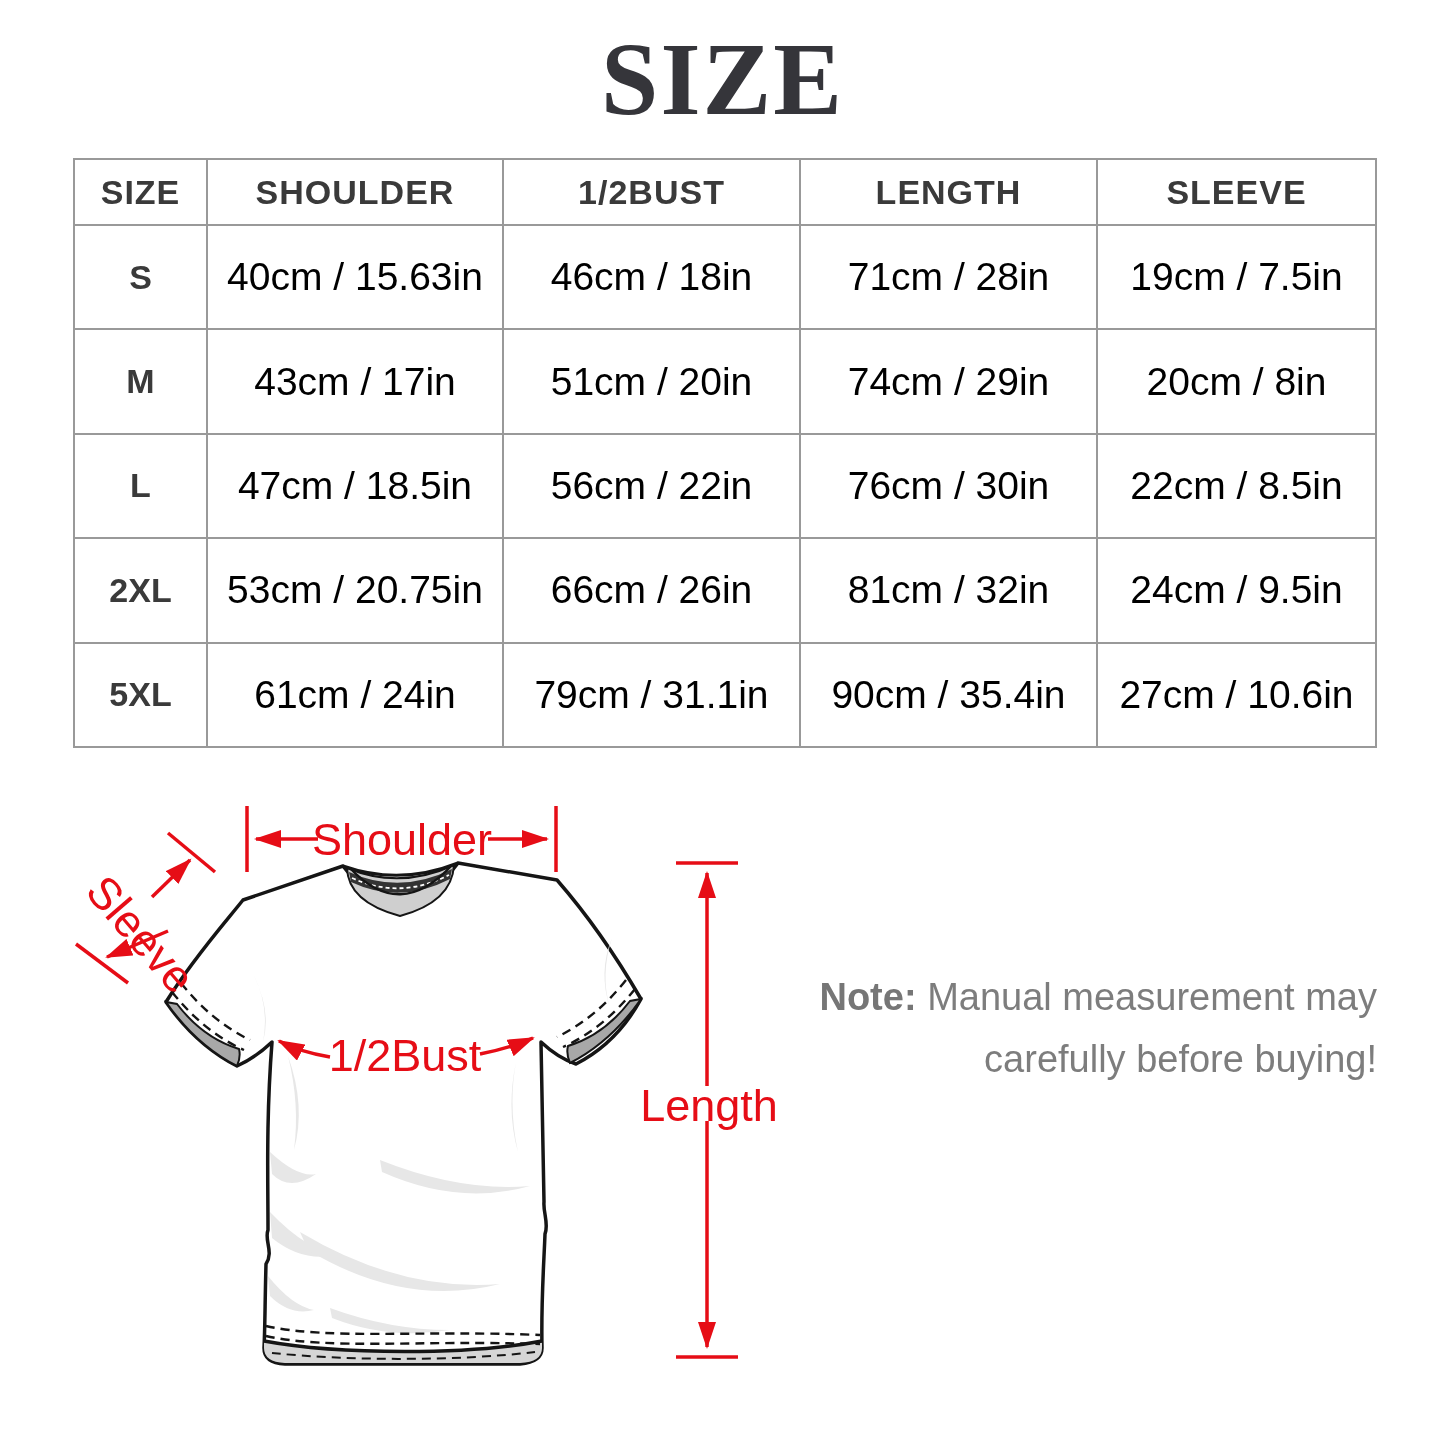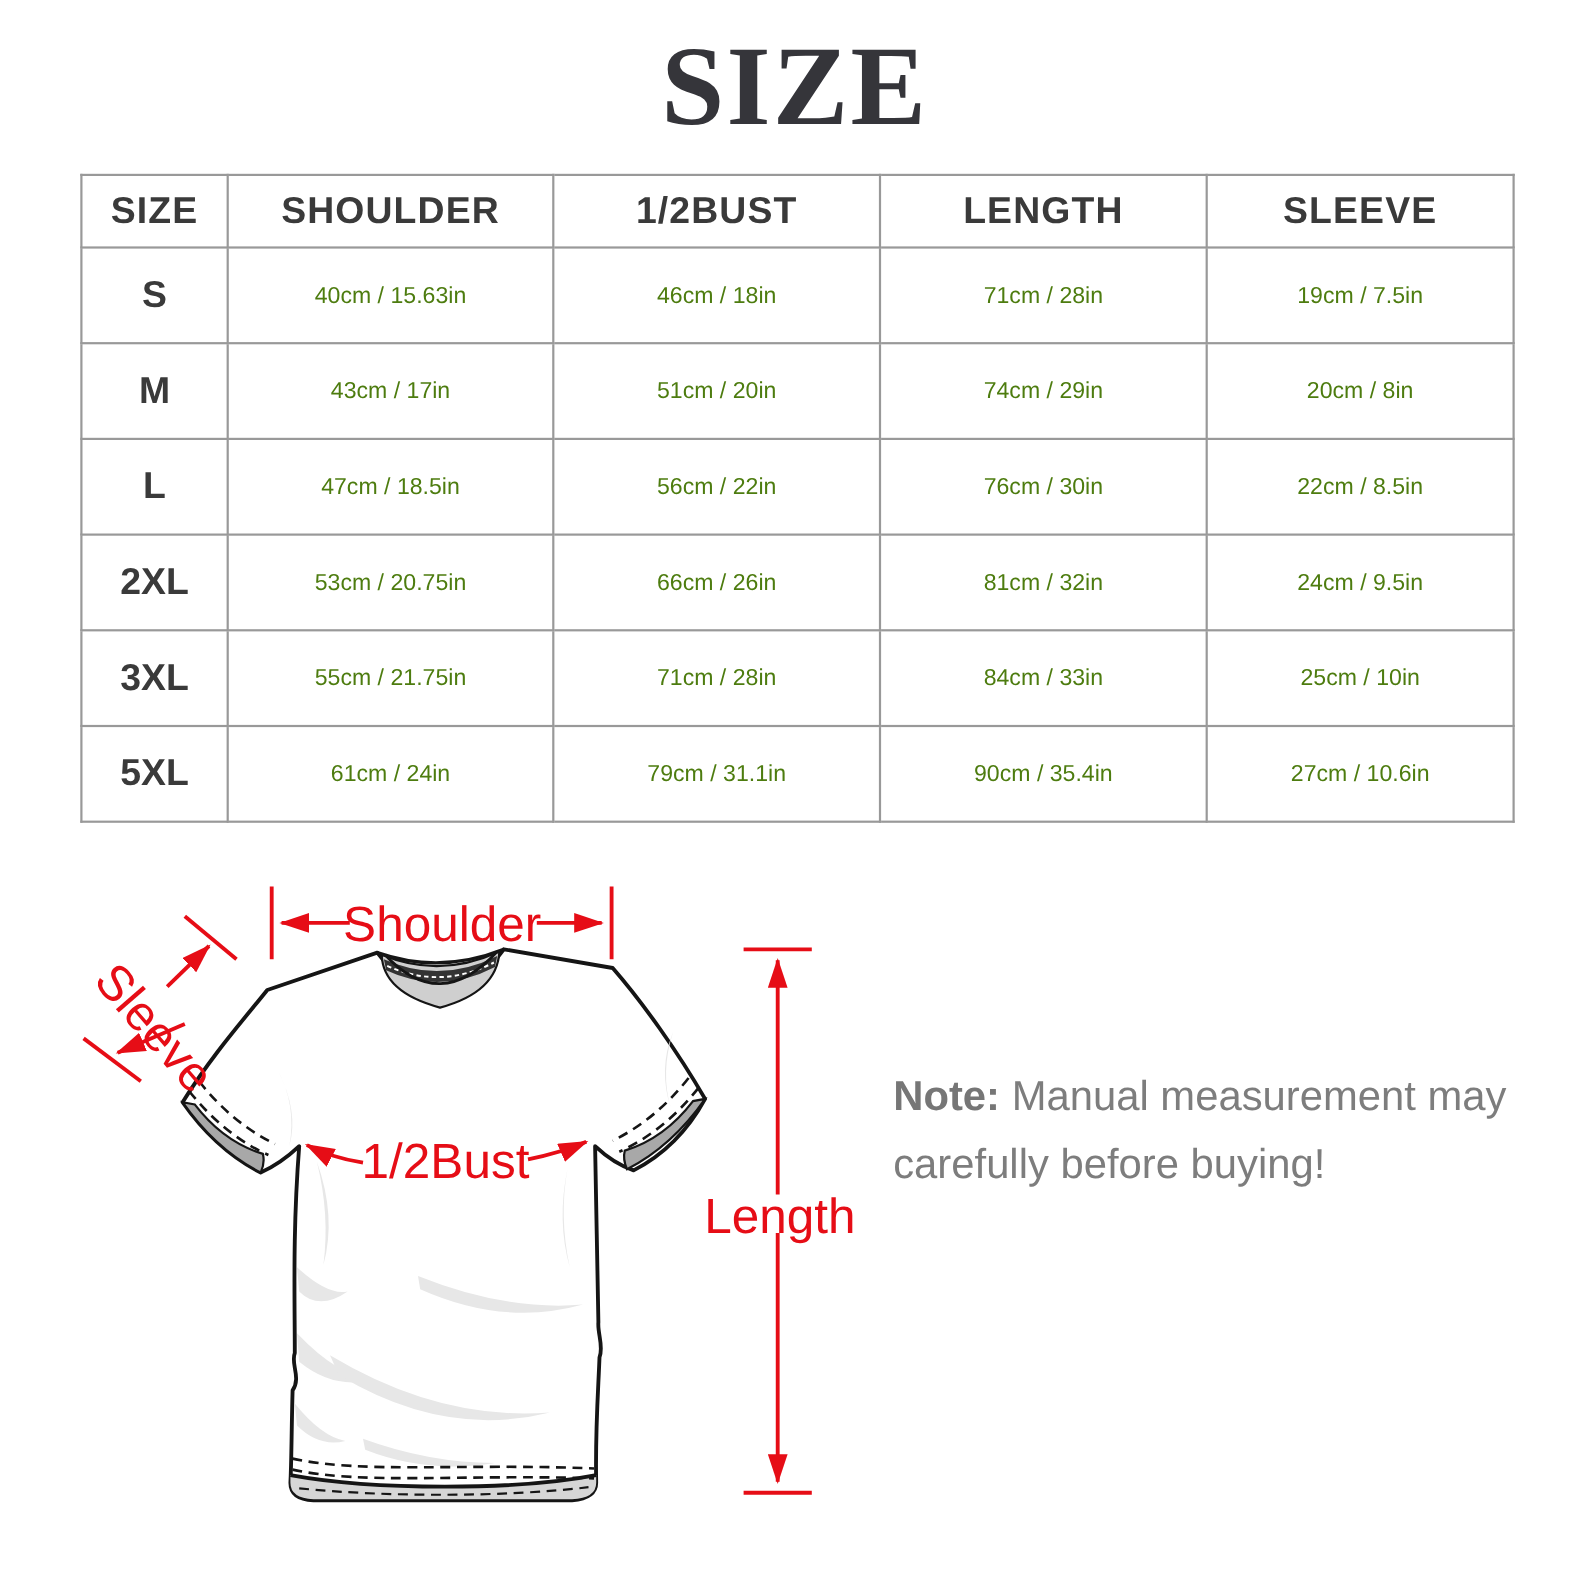--- a/index.html
+++ b/index.html
@@ -38,43 +38,44 @@
   }
   .size-table thead th{
     height:64px;
     font-size:34px;
     font-weight:700;
     color:#3a3a3a;
     letter-spacing:1px;
   }
   .size-table tbody td{
     height:63px;
-    font-size:21px;
+    font-size:39px;
     font-weight:400;
-    color:#4d7c0f;
+    color:#000000;
   }
   .size-table tbody td.size-col{
     font-weight:700;
     font-size:34px;
     color:#3a3a3a;
   }
   
   .diagram-svg{
     position:absolute;
     left:40px;top:790px;
     width:740px;height:625px;
   }
   
   .note-block{
     position:absolute;
     left:812px;top:966px;
     width:565px;
     font-size:38px;
     line-height:62px;
     color:#7d7d7d;
+    text-align:right;
   }
   .note-block .note-label{font-weight:700;color:#767676;}
 </style>
 </head>
 <body>
 
 <div class="page-title">SIZE</div>
 
 <table class="size-table">
   <colgroup>
@@ -114,27 +115,20 @@
         <td>56cm / 22in</td>
         <td>76cm / 30in</td>
         <td>22cm / 8.5in</td>
       </tr>
       <tr>
         <td class="size-col">2XL</td>
         <td>53cm / 20.75in</td>
         <td>66cm / 26in</td>
         <td>81cm / 32in</td>
         <td>24cm / 9.5in</td>
-      </tr>
-      <tr>
-        <td class="size-col">3XL</td>
-        <td>55cm / 21.75in</td>
-        <td>71cm / 28in</td>
-        <td>84cm / 33in</td>
-        <td>25cm / 10in</td>
       </tr>
       <tr>
         <td class="size-col">5XL</td>
         <td>61cm / 24in</td>
         <td>79cm / 31.1in</td>
         <td>90cm / 35.4in</td>
         <td>27cm / 10.6in</td>
       </tr>
     </tbody>
 </table>

